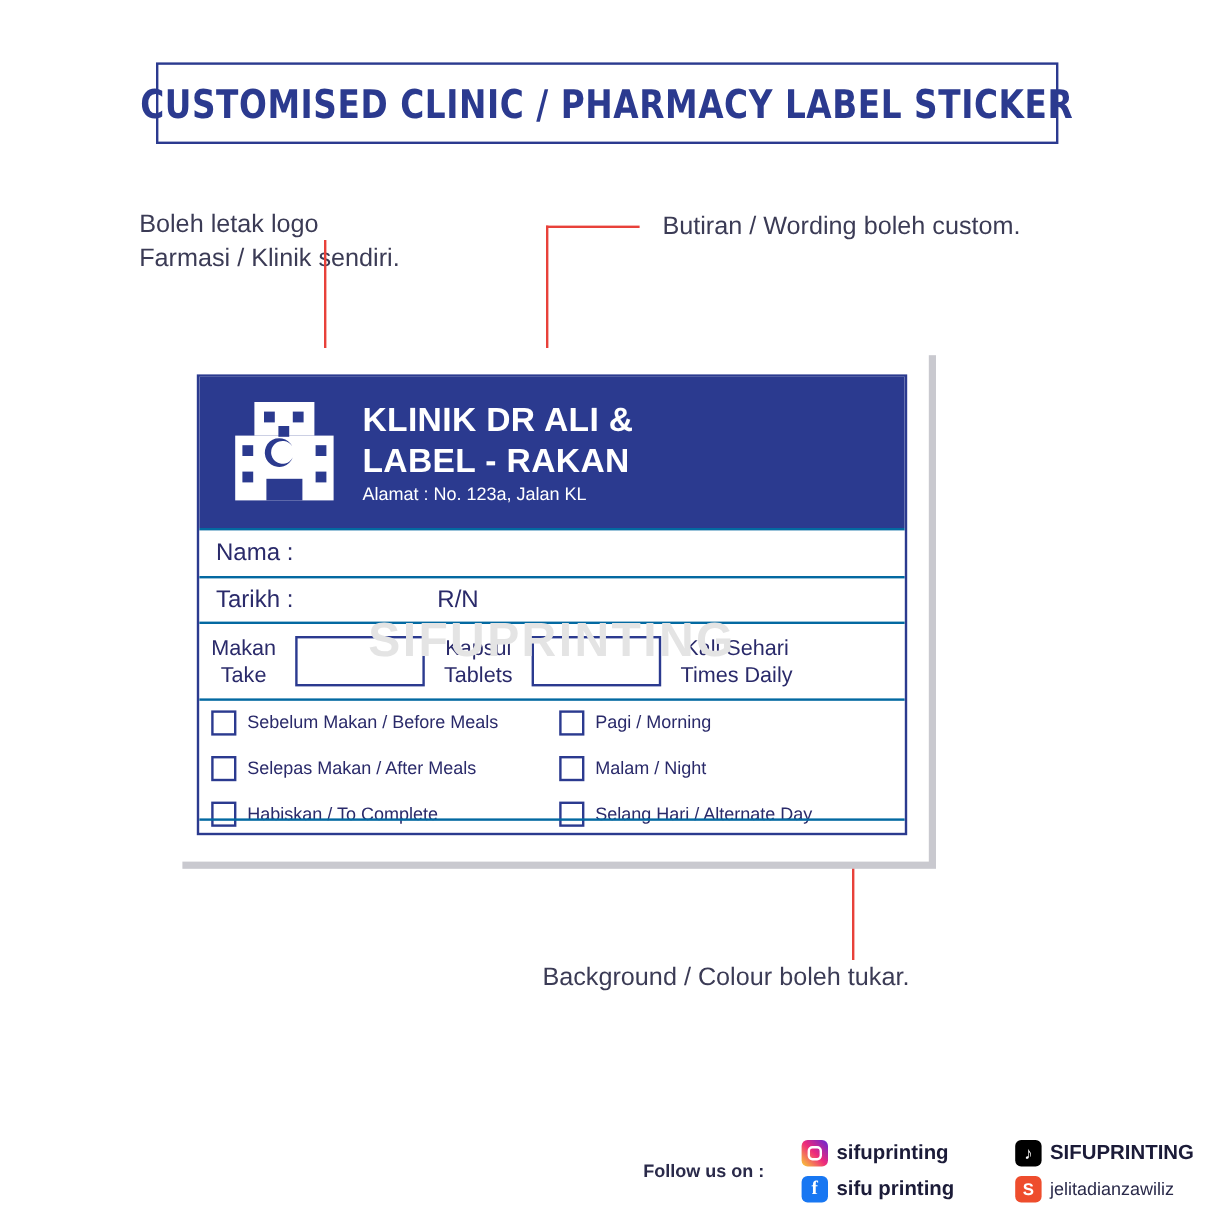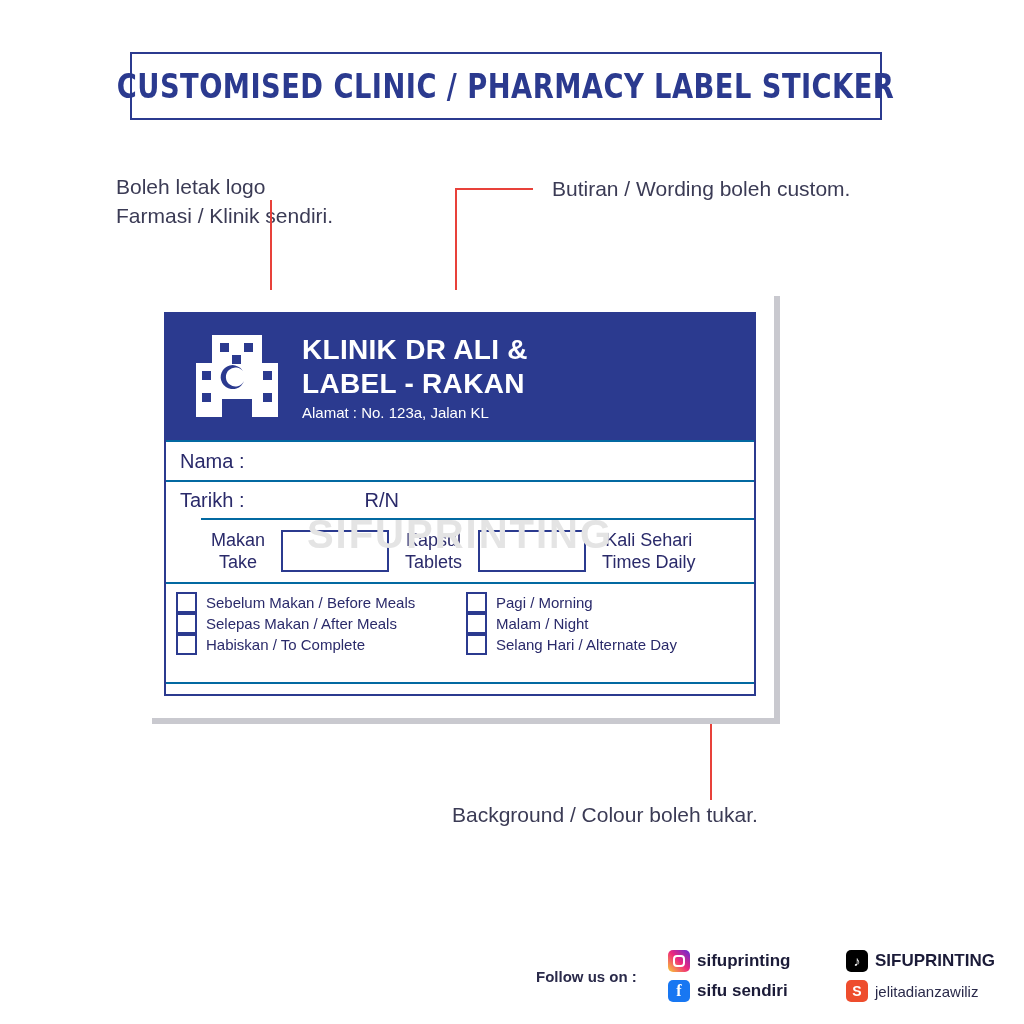--- a/index.html
+++ b/index.html
@@ -98,32 +98,32 @@
     border-top:2px solid #0369a1;
     box-sizing:border-box;
     position:relative;
     z-index:2;
   }
   .row-nama{height:40px;display:flex;align-items:center;padding-left:14px;font-size:20px;}
   .row-tarikh{height:38px;display:flex;align-items:center;padding-left:14px;font-size:20px;}
   .row-tarikh .rn{margin-left:120px;}
   .row-dose{
     height:64px;display:flex;align-items:center;
-    font-size:18px;line-height:1.25;margin-left:35px;
+    font-size:18px;line-height:1.25;
   }
   .dose-cell{padding:0 10px;text-align:center;}
   .dose-box{
     width:104px;height:38px;border:2px solid #2b3a8f;
     margin:0 6px;
     background:transparent;
   }
   .row-checks{
     height:100px;display:flex;padding:8px 10px 0 10px;box-sizing:border-box;
   }
-  .check-col{display:flex;flex-direction:column;gap:0;}
+  .check-col{display:flex;flex-direction:column;gap:17px;}
   .check-col.left{width:290px;}
   .check-item{display:flex;align-items:center;font-size:15px;}
   .cbox{
     width:17px;height:17px;border:2px solid #2b3a8f;margin-right:9px;flex:0 0 17px;
   }
   .row-med{height:40px;display:flex;align-items:center;padding-left:14px;font-size:20px;}
 
   
   .footer{
     position:absolute;left:536px;top:950px;width:470px;height:64px;
@@ -264,20 +264,20 @@
     <span class="shandle">sifuprinting</span>
   </div>
 
   <div class="srow s2">
     <span class="ic ic-tt">♪</span>
     <span class="shandle">SIFUPRINTING</span>
   </div>
 
   <div class="srow s3">
     <span class="ic ic-fb">f</span>
-    <span class="shandle">sifu sendiri</span>
+    <span class="shandle">sifu printing</span>
   </div>
 
   <div class="srow s4">
     <span class="ic ic-sp">S</span>
     <span class="shandle small">jelitadianzawiliz</span>
   </div>
 </div>
 
 </body></html>

